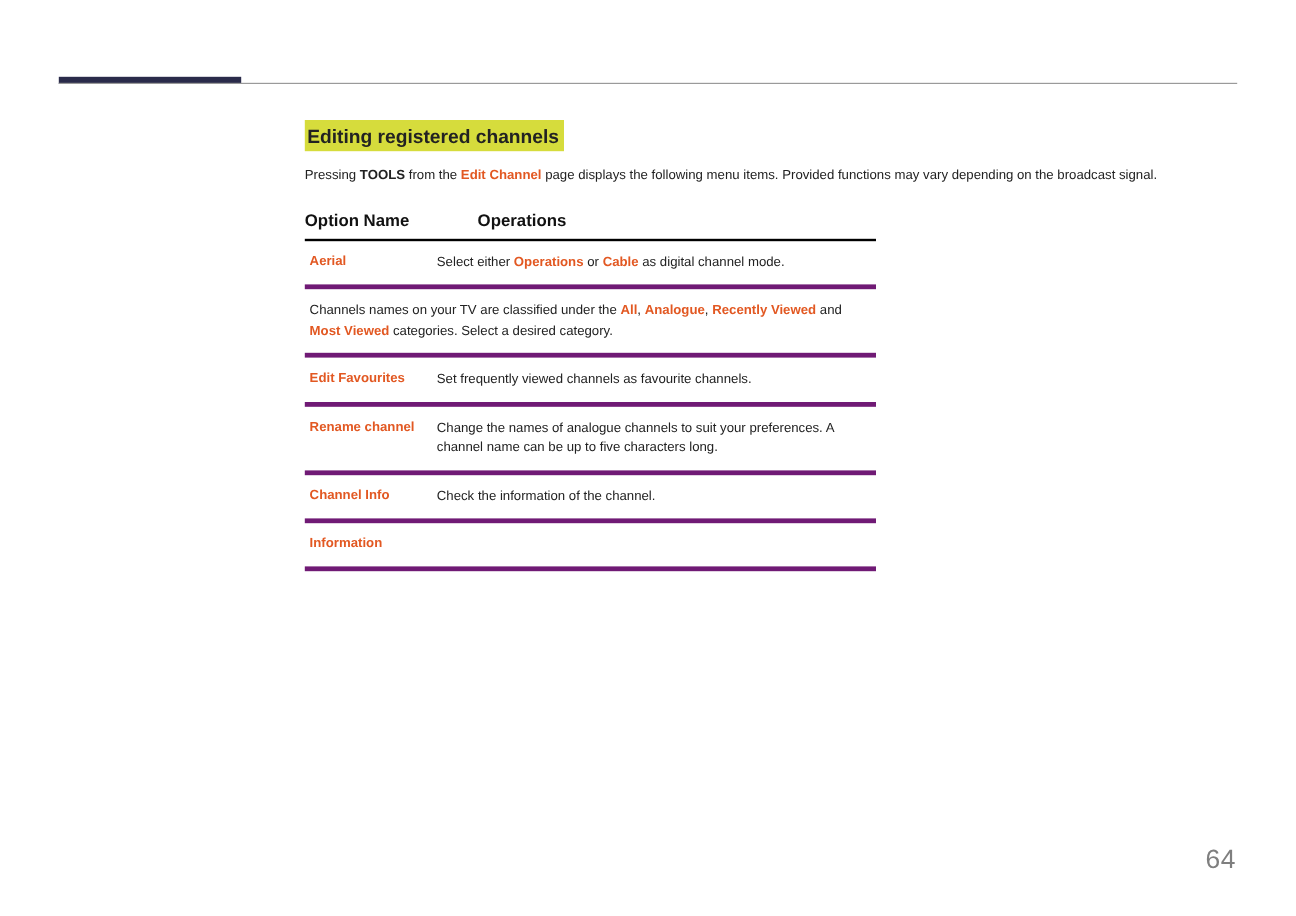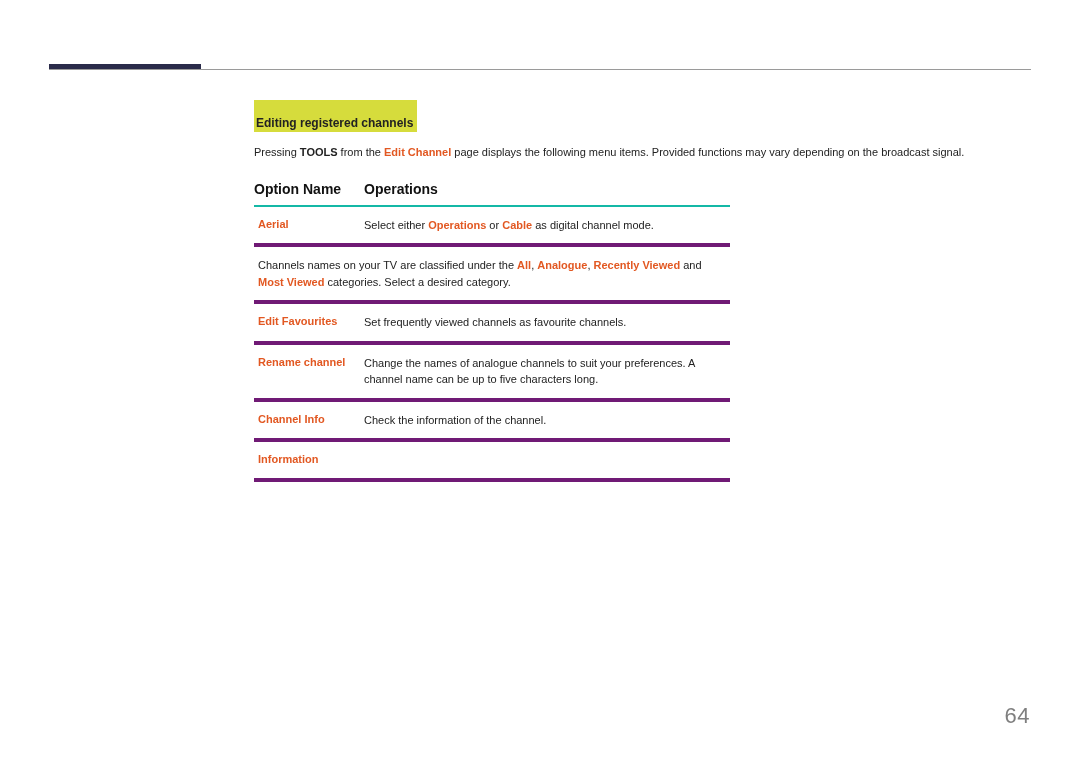--- a/index.html
+++ b/index.html
@@ -5,30 +5,30 @@
   * { box-sizing: border-box; margin: 0; padding: 0; }
   html, body { width: 1080px; height: 763px; background: #fff; font-family: Arial, Helvetica, sans-serif; color: #1a1a1a; }
   .page { position: relative; width: 1080px; height: 763px; }
   .tab-mark { position: absolute; left: 49px; top: 64px; width: 152px; height: 6px; background: #2a2b4a; }
   .rule-top { position: absolute; left: 49px; top: 69px; width: 982px; height: 1px; background: #9a9a9a; }
   .content { position: absolute; left: 254px; top: 100px; width: 777px; }
   .section-title {
     display: inline-block;
     background: #d6dc3c;
     color: #222;
-    font-size: 12px;
+    font-size: 16px;
     font-weight: 600;
-    padding: 16px 4px 2px 2px;
+    padding: 5px 4px 2px 2px;
     line-height: 1.2;
   }
   .intro { margin-top: 12px; font-size: 11px; line-height: 1.5; color: #222; }
   .intro .bold { font-weight: 700; }
   .intro .link { color: #e25822; font-weight: 600; }
   .table { margin-top: 20px; width: 476px; }
-  .thead { display: flex; border-bottom: 2px solid #14b8a6; padding-bottom: 8px; }
+  .thead { display: flex; border-bottom: 2px solid #000000; padding-bottom: 8px; gap: 34px; }
   .th1 { width: 110px; font-size: 14px; font-weight: 600; color: #111; }
   .th2 { flex: 1; font-size: 14px; font-weight: 600; color: #111; }
   .row { display: flex; border-bottom: 4px solid #701a75; padding: 10px 0 10px 4px; }
   .opt { width: 106px; font-size: 11px; font-weight: 700; color: #e25822; line-height: 1.45; padding-right: 6px; }
   .desc { flex: 1; font-size: 11px; line-height: 1.5; color: #222; }
   .desc .hl { color: #e25822; font-weight: 600; }
   .page-number { position: absolute; right: 50px; bottom: 34px; font-size: 22px; color: #7f7f7f; letter-spacing: 0.5px; }
 </style>
 </head>
 <body>

